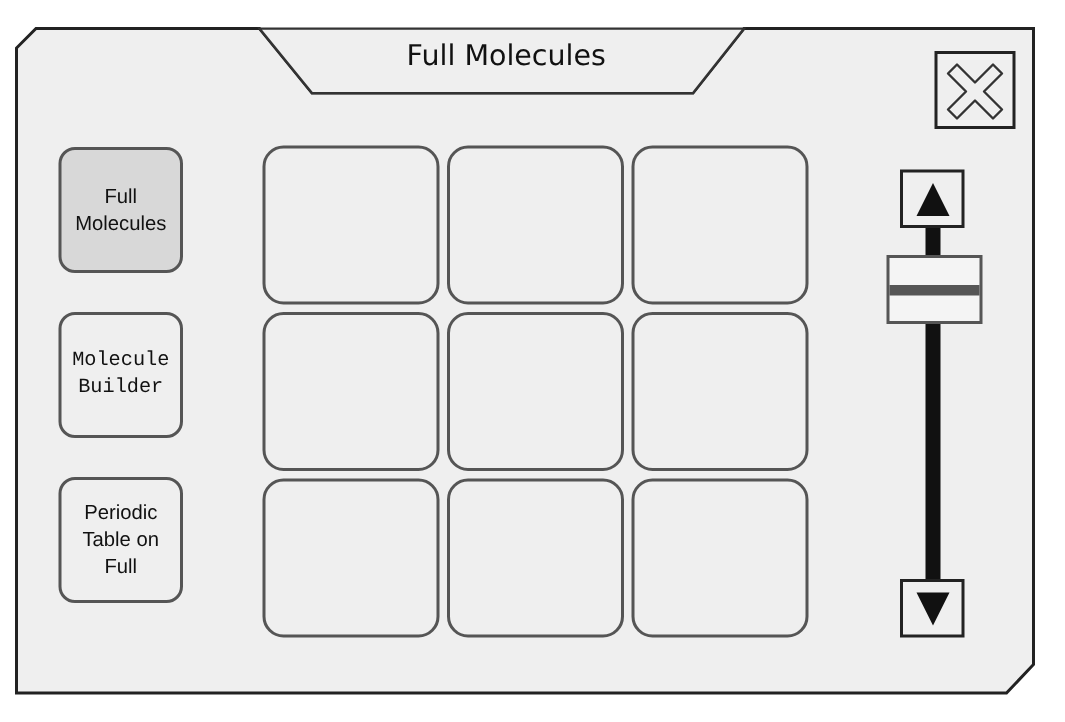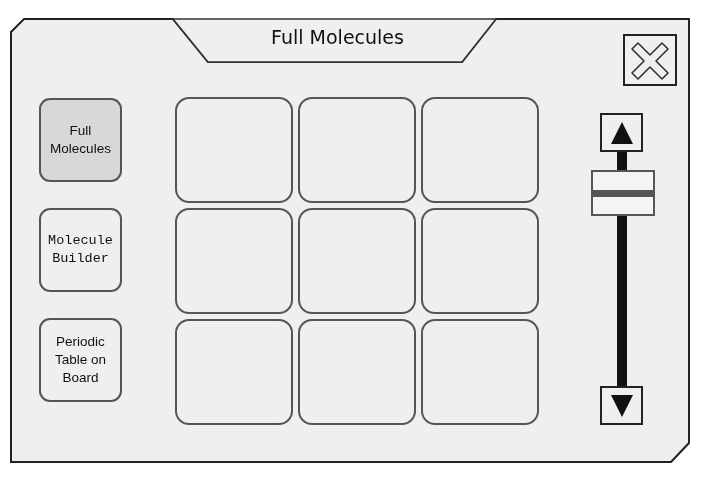--- a/index.html
+++ b/index.html
@@ -38,21 +38,21 @@
   <span>Full
 Molecules</span>
 </div>
 <div class="side-btn" style="top:208px;height:84px;font-family:Liberation Mono, monospace;">
   <span>Molecule
 Builder</span>
 </div>
 <div class="side-btn" style="top:318px;height:84px;">
   <span>Periodic
 Table on
-Board</span>
+Full</span>
 </div>
 
 <div class="tile" style="left:175px;top:97px;"></div>
 <div class="tile" style="left:298px;top:97px;"></div>
 <div class="tile" style="left:421px;top:97px;"></div>
 <div class="tile" style="left:175px;top:208px;"></div>
 <div class="tile" style="left:298px;top:208px;"></div>
 <div class="tile" style="left:421px;top:208px;"></div>
 <div class="tile" style="left:175px;top:319px;"></div>
 <div class="tile" style="left:298px;top:319px;"></div>

